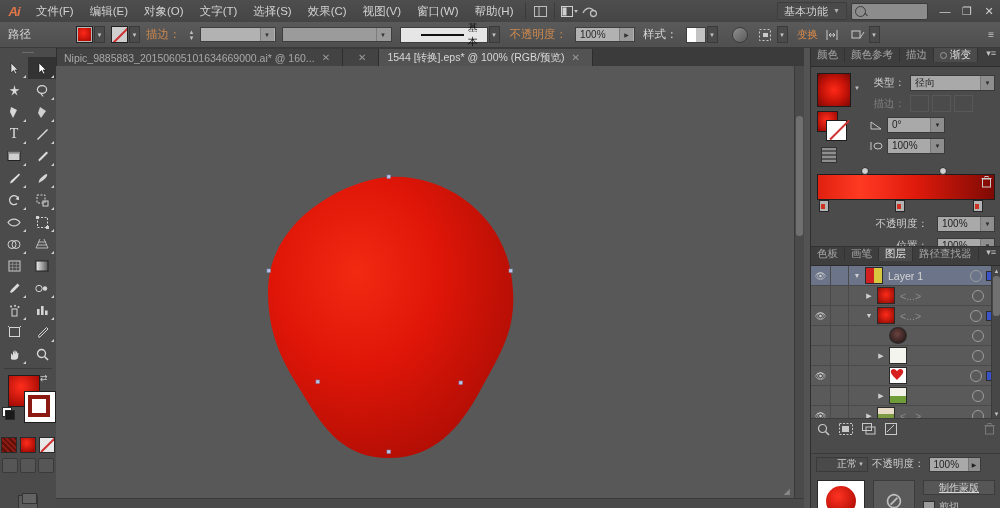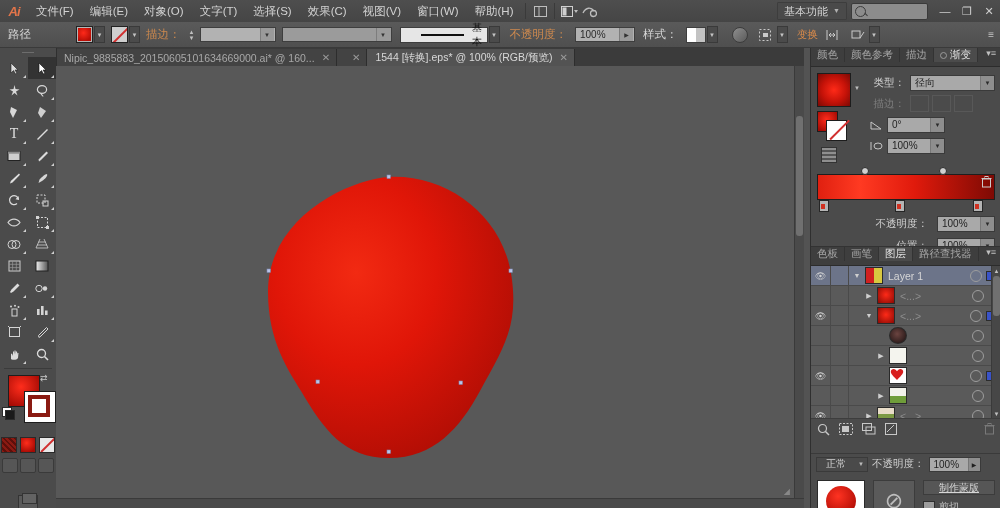--- a/index.html
+++ b/index.html
@@ -45,35 +45,35 @@
   .mini-caret{width:11px;height:17px;background:#4b4b4b;border:1px solid #3a3a3a;box-sizing:border-box;
     display:flex;align-items:center;justify-content:center;color:#c4c4c4;font-size:6px;margin:0 6px 0 1px;}
   .stepper{width:9px;height:16px;display:flex;flex-direction:column;justify-content:center;margin-right:2px;color:#c0c0c0;}
   .stepper span{font-size:6px;line-height:6px;}
   .inp{height:15px;background:#b2b2b2;border:1px solid #3e3e3e;box-sizing:border-box;
     display:flex;align-items:center;justify-content:space-between;color:#2a2a2a;font-size:10px;padding:0 1px 0 4px;}
   .inp .dd{width:13px;height:13px;background:#9a9a9a;border-left:1px solid #7d7d7d;
     display:flex;align-items:center;justify-content:center;font-size:6px;color:#333;}
   .inp.flat{background:#9b9b9b;}
   .brushbox{width:88px;height:16px;background:#e6e6e6;border:1px solid #3e3e3e;box-sizing:border-box;
-    display:flex;align-items:center;color:#222;font-size:10px;position:relative;padding-left:20px;text-align:center;}
+    display:flex;align-items:center;color:#222;font-size:10px;position:relative;padding-left:20px;}
   .brushbox .line{width:46px;height:2px;background:#111;}
   .brushbox .bl{margin-left:4px;font-size:10px;color:#111;}
   .stylebox{width:20px;height:16px;background:linear-gradient(90deg,#fff 50%,#c3c3c3 50%);
     border:1px solid #3e3e3e;box-sizing:border-box;}
   .circ-icon{width:16px;height:16px;border-radius:50%;background:linear-gradient(135deg,#8f8f8f,#5a5a5a);
     border:1px solid #3c3c3c;box-sizing:border-box;margin:0 8px;}
   .ctrl-ico{width:20px;height:18px;display:flex;align-items:center;justify-content:center;color:#c9c9c9;font-size:11px;}
   .ctrl-ico.orange{color:#d98a4a;font-size:10.5px;}
   .ctrl-menu{margin-left:auto;margin-right:6px;color:#c6c6c6;font-size:10px;}
 
   
   .tabbar{position:absolute;left:56px;top:48px;width:748px;height:18px;
     background:#3b3b3b;border-bottom:1px solid #2a2a2a;display:flex;align-items:flex-end;}
-  .doctab{height:17px;display:flex;align-items:center;padding:0 6px 0 8px;
+  .doctab{height:17px;display:flex;align-items:center;padding:0 12px 0 8px;
     font-size:10.5px;color:#a8a8a8;background:#434343;border-right:1px solid #2d2d2d;white-space:nowrap;}
   .doctab.active{background:#535353;color:#d8d8d8;}
   .doctab .x{margin-left:7px;font-size:10px;color:#9a9a9a;}
 
   
   .toolbar{position:absolute;left:0;top:48px;width:56px;height:460px;background:#4b4b4b;
     border-right:1px solid #2f2f2f;}
   .tb-grip{height:9px;display:flex;align-items:center;justify-content:center;gap:2px;}
   .tb-grip i{width:12px;height:1px;background:#6d6d6d;display:block;}
   .tb-grid{display:grid;grid-template-columns:28px 28px;}
@@ -184,21 +184,21 @@
   .lscroll{position:absolute;right:0;top:0;width:9px;height:152px;background:#474747;border-left:1px solid #3a3a3a;}
   .lscroll .up,.lscroll .dn{height:9px;display:flex;align-items:center;justify-content:center;font-size:6px;color:#c0c0c0;}
   .lscroll .tk{position:absolute;left:1px;top:10px;width:7px;height:40px;background:#707070;border-radius:3px;}
   .lfoot{display:flex;align-items:center;height:20px;background:#4b4b4b;padding:0 6px;gap:9px;border-top:1px solid #3d3d3d;}
   .lfoot i{color:#c8c8c8;font-size:11px;display:flex;align-items:center;}
   .lstatus{height:14px;font-size:9.5px;color:#9a9a9a;padding-left:6px;line-height:14px;}
 
   
   .abar{display:flex;align-items:center;height:20px;background:#4b4b4b;padding:0 5px;gap:4px;border-top:1px solid #3a3a3a;}
   .ablend{width:52px;height:15px;background:#4a4a4a;border:1px solid #3a3a3a;box-sizing:border-box;
-    display:flex;align-items:center;justify-content:space-between;font-size:10px;color:#d3d3d3;padding-left:9px;}
+    display:flex;align-items:center;justify-content:space-between;font-size:10px;color:#d3d3d3;padding-left:20px;}
   .ablend .dd{font-size:6px;color:#bbb;padding-right:3px;}
   .alabel{font-size:10.5px;color:#d0d0d0;white-space:nowrap;}
   .aop{width:52px;height:15px;background:#a9a9a9;border:1px solid #3a3a3a;box-sizing:border-box;
     display:flex;align-items:center;justify-content:space-between;font-size:10px;color:#1f1f1f;padding-left:4px;}
   .aop .dd{width:11px;height:13px;background:#8e8e8e;border-left:1px solid #777;
     display:flex;align-items:center;justify-content:center;font-size:6px;}
   .apanel{display:flex;padding:6px;gap:8px;}
   .apre{width:46px;height:40px;background:#fff;border:1px solid #2b2b2b;display:flex;align-items:center;justify-content:center;}
   .apre i{width:30px;height:30px;border-radius:50%;background:radial-gradient(circle at 40% 34%,#ff3322,#b00c04 80%);display:block;}
   .ano{width:40px;height:40px;background:#5a5a5a;border:1px solid #3c3c3c;display:flex;align-items:center;justify-content:center;

